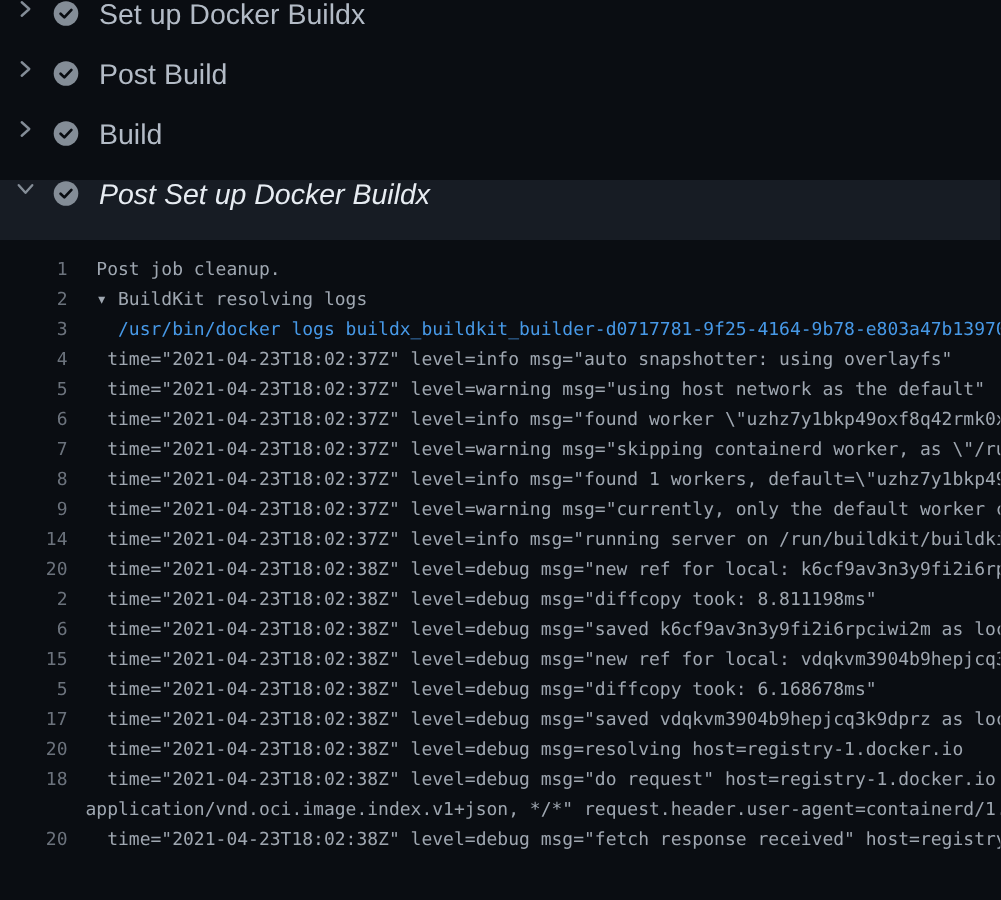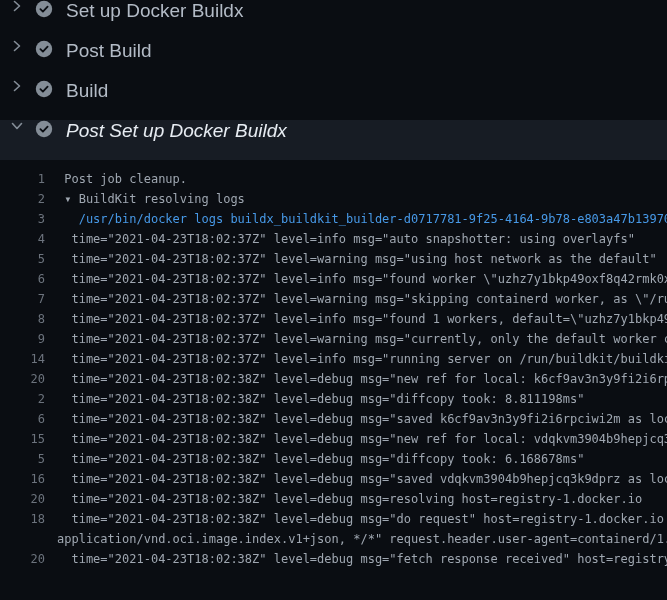--- a/index.html
+++ b/index.html
@@ -140,18 +140,18 @@
     <div class="log-row"><span class="num">6</span><span class="txt">  time="2021-04-23T18:02:37Z" level=info msg="found worker \"uzhz7y1bkp49oxf8q42rmk0xjd\", has</span></div>
     <div class="log-row"><span class="num">7</span><span class="txt">  time="2021-04-23T18:02:37Z" level=warning msg="skipping containerd worker, as \"/run/containerd</span></div>
     <div class="log-row"><span class="num">8</span><span class="txt">  time="2021-04-23T18:02:37Z" level=info msg="found 1 workers, default=\"uzhz7y1bkp49oxf8q42rmk</span></div>
     <div class="log-row"><span class="num">9</span><span class="txt">  time="2021-04-23T18:02:37Z" level=warning msg="currently, only the default worker can be used"</span></div>
     <div class="log-row"><span class="num">14</span><span class="txt">  time="2021-04-23T18:02:37Z" level=info msg="running server on /run/buildkit/buildkitd.sock"</span></div>
     <div class="log-row"><span class="num">20</span><span class="txt">  time="2021-04-23T18:02:38Z" level=debug msg="new ref for local: k6cf9av3n3y9fi2i6rpciwi2m"</span></div>
     <div class="log-row"><span class="num">2</span><span class="txt">  time="2021-04-23T18:02:38Z" level=debug msg="diffcopy took: 8.811198ms"</span></div>
     <div class="log-row"><span class="num">6</span><span class="txt">  time="2021-04-23T18:02:38Z" level=debug msg="saved k6cf9av3n3y9fi2i6rpciwi2m as local:dockerf</span></div>
     <div class="log-row"><span class="num">15</span><span class="txt">  time="2021-04-23T18:02:38Z" level=debug msg="new ref for local: vdqkvm3904b9hepjcq3k9dprz"</span></div>
     <div class="log-row"><span class="num">5</span><span class="txt">  time="2021-04-23T18:02:38Z" level=debug msg="diffcopy took: 6.168678ms"</span></div>
-    <div class="log-row"><span class="num">16</span><span class="txt">  time="2021-04-23T18:02:38Z" level=debug msg="saved vdqkvm3904b9hepjcq3k9dprz as local:contex</span></div>
+    <div class="log-row"><span class="num">17</span><span class="txt">  time="2021-04-23T18:02:38Z" level=debug msg="saved vdqkvm3904b9hepjcq3k9dprz as local:contex</span></div>
     <div class="log-row"><span class="num">20</span><span class="txt">  time="2021-04-23T18:02:38Z" level=debug msg=resolving host=registry-1.docker.io</span></div>
     <div class="log-row"><span class="num">18</span><span class="txt">  time="2021-04-23T18:02:38Z" level=debug msg="do request" host=registry-1.docker.io request.met</span></div>
     <div class="log-row"><span class="num"></span><span class="txt">application/vnd.oci.image.index.v1+json, */*" request.header.user-agent=containerd/1.4.4+unk</span></div>
     <div class="log-row"><span class="num">20</span><span class="txt">  time="2021-04-23T18:02:38Z" level=debug msg="fetch response received" host=registry-1.docker</span></div>
   </div>
 
 </body></html>

